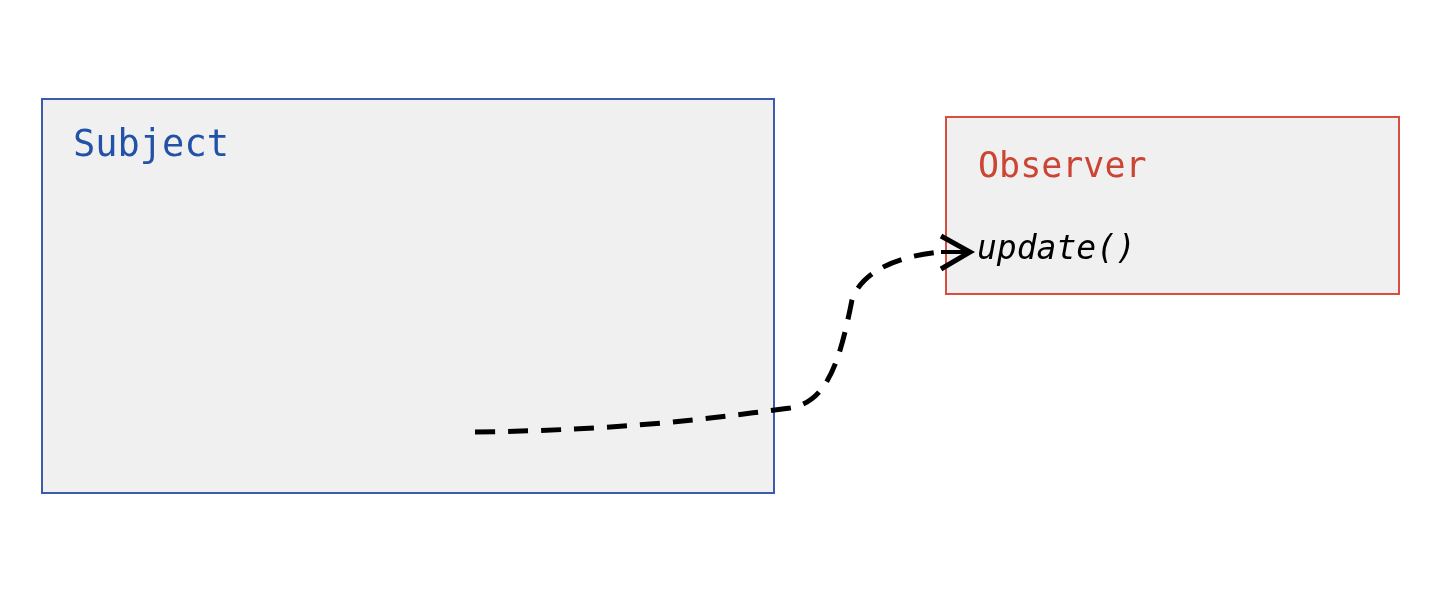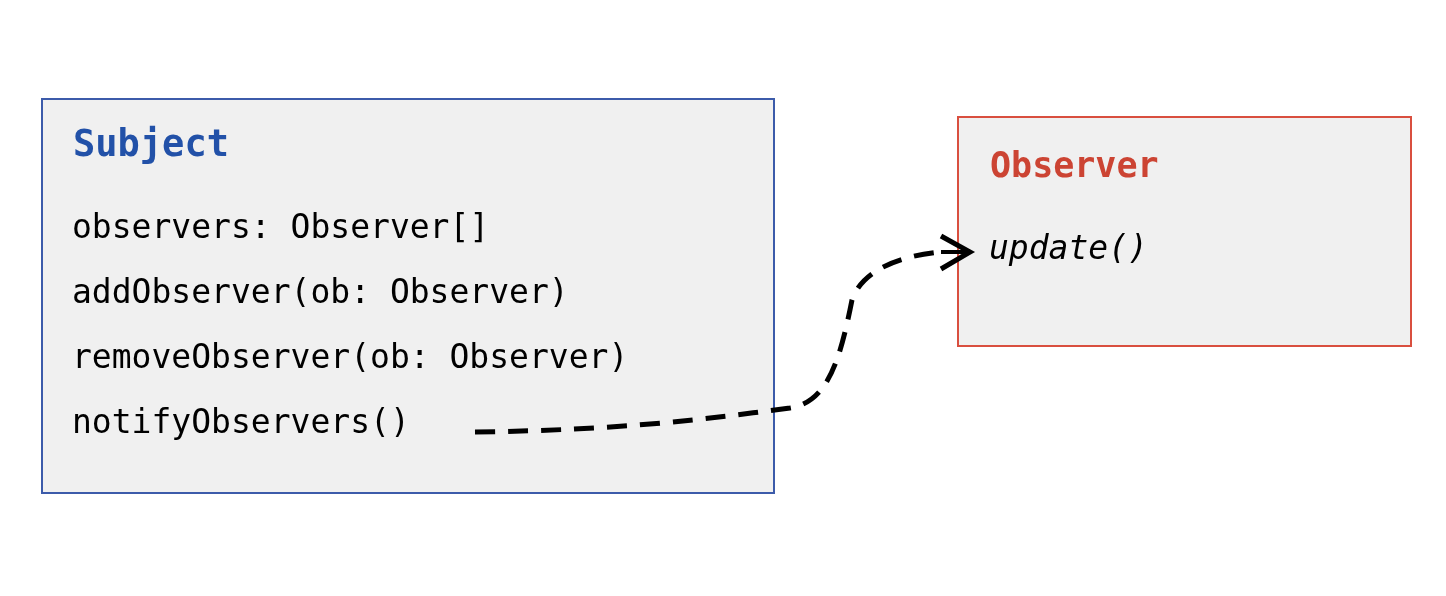--- a/index.html
+++ b/index.html
@@ -27,28 +27,27 @@
     left: 41px;
     top: 98px;
     width: 734px;
     height: 396px;
     border: 2px solid #3c5baa;
   }
   #observer-box {
     left: 945px;
     top: 116px;
     width: 455px;
-    height: 231px;
+    height: 179px;
     border: 2px solid #d94f3f;
-    margin-left: 12px;
   }
   .class-title {
     position: absolute;
     font-family: "DejaVu Sans Mono", monospace;
-    font-weight: bold;
+    font-weight: normal;
     white-space: pre;
     letter-spacing: 0px;
   }
   #subject-title {
     left: 30px;
     top: 22px;
     font-size: 37px;
     line-height: 44px;
     color: #2251a8;
   }
@@ -96,26 +95,20 @@
     pointer-events: none;
   }
 </style>
 </head>
 <body>
 
 <div id="canvas">
 
   <div class="uml-box" id="subject-box">
     <div class="class-title" id="subject-title">Subject</div>
-    <ul class="member-list" id="subject-members">
-      <li class="member">observers: Observer[]</li>
-      <li class="member">addObserver(ob: Observer)</li>
-      <li class="member">removeObserver(ob: Observer)</li>
-      <li class="member">notifyObservers()</li>
-    </ul>
   </div>
 
   <div class="uml-box" id="observer-box">
     <div class="class-title" id="observer-title">Observer</div>
     <ul class="member-list" id="observer-members">
       <li class="member">update()</li>
     </ul>
   </div>
 
   <svg id="link-layer" viewBox="0 0 1446 596">

